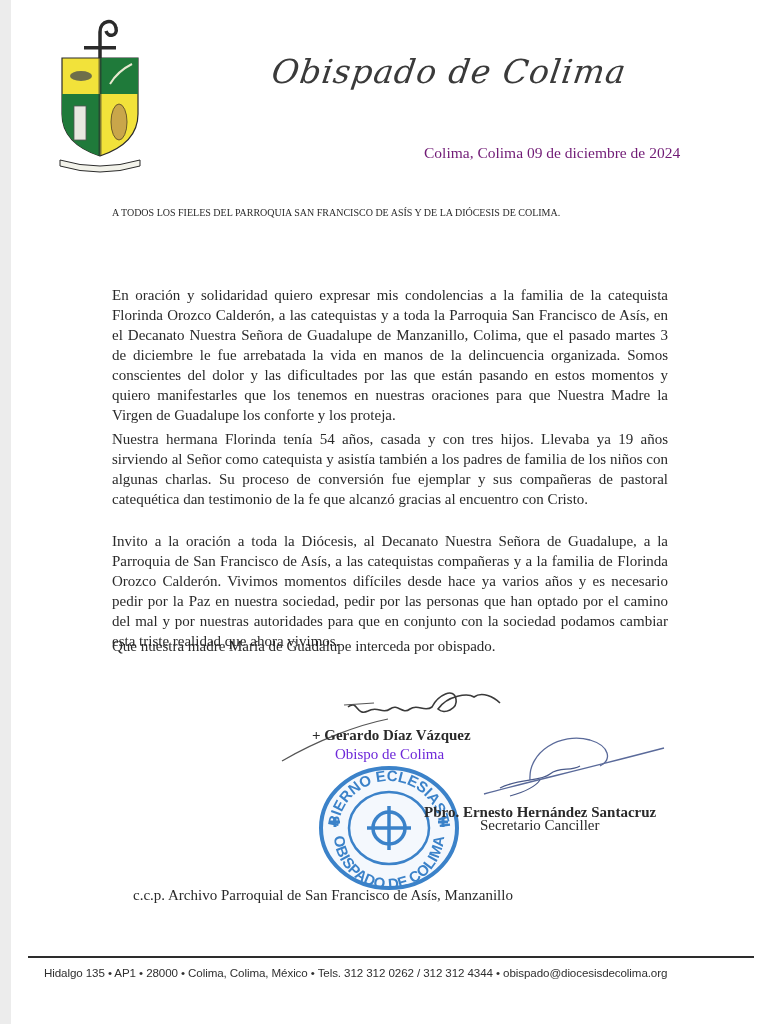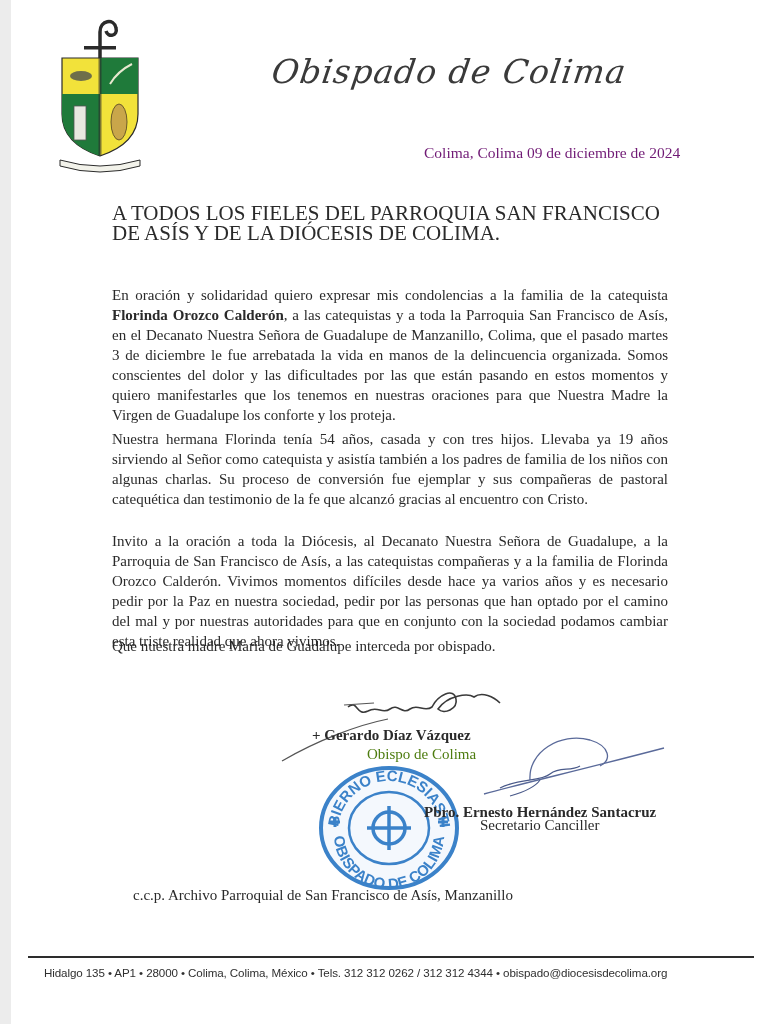--- a/index.html
+++ b/index.html
@@ -5,32 +5,32 @@
   html, body { margin:0; padding:0; }
   body { width:779px; height:1024px; background:#fdfdfd; position:relative; overflow:hidden; font-family:"Liberation Serif", "DejaVu Serif", serif; color:#2a2a2a; }
   .left-strip { position:absolute; left:0; top:0; width:11px; height:1024px; background:#ececec; }
   .page { position:absolute; left:11px; top:0; width:768px; height:1024px; background:#ffffff; }
 
   .crest { position:absolute; left:54px; top:14px; width:92px; height:160px; }
   .letterhead { position:absolute; left:272px; top:52px; font-family:"DejaVu Serif", serif; font-style:italic; font-size:33px; color:#3a3a3a; letter-spacing:1px; transform:skewX(-8deg); }
 
   .date { position:absolute; left:424px; top:144px; font-size:15.5px; color:#701a75; }
 
-  .salutation { position:absolute; left:112px; top:203px; width:560px; font-size:21px; line-height:20px; color:#2a2a2a; }
+  .salutation { position:absolute; left:112px; top:203px; width:560px; font-size:10px; line-height:20px; color:#2a2a2a; }
 
   .body-text { position:absolute; left:112px; width:556px; font-size:15px; line-height:20px; text-align:justify; color:#2a2a2a; }
   .p1 { top:285px; }
   .p2 { top:429px; }
   .p3 { top:531px; }
   .p4 { top:636px; }
-  .body-text b { font-weight:bold; }
+  .body-text b { font-weight:normal; }
 
   .sig1 { position:absolute; left:278px; top:685px; width:240px; height:80px; }
   .signer1-name { position:absolute; left:312px; top:727px; font-size:15px; font-weight:bold; color:#2a2a2a; }
-  .signer1-title { position:absolute; left:335px; top:746px; font-size:15px; color:#4d7c0f;margin-left:32px; }
+  .signer1-title { position:absolute; left:335px; top:746px; font-size:15px; color:#6d28d9; }
 
   .sig2 { position:absolute; left:480px; top:722px; width:200px; height:80px; }
 
   .seal { position:absolute; left:316px; top:762px; width:146px; height:128px; }
 
   .signer2-name { position:absolute; left:424px; top:804px; font-size:15px; font-weight:bold; color:#2a2a2a; }
   .signer2-title { position:absolute; left:480px; top:817px; font-size:15px; color:#2a2a2a; }
 
   .ccp { position:absolute; left:112px; top:887px; font-size:15px; color:#2a2a2a;margin-left:21px; }
 

